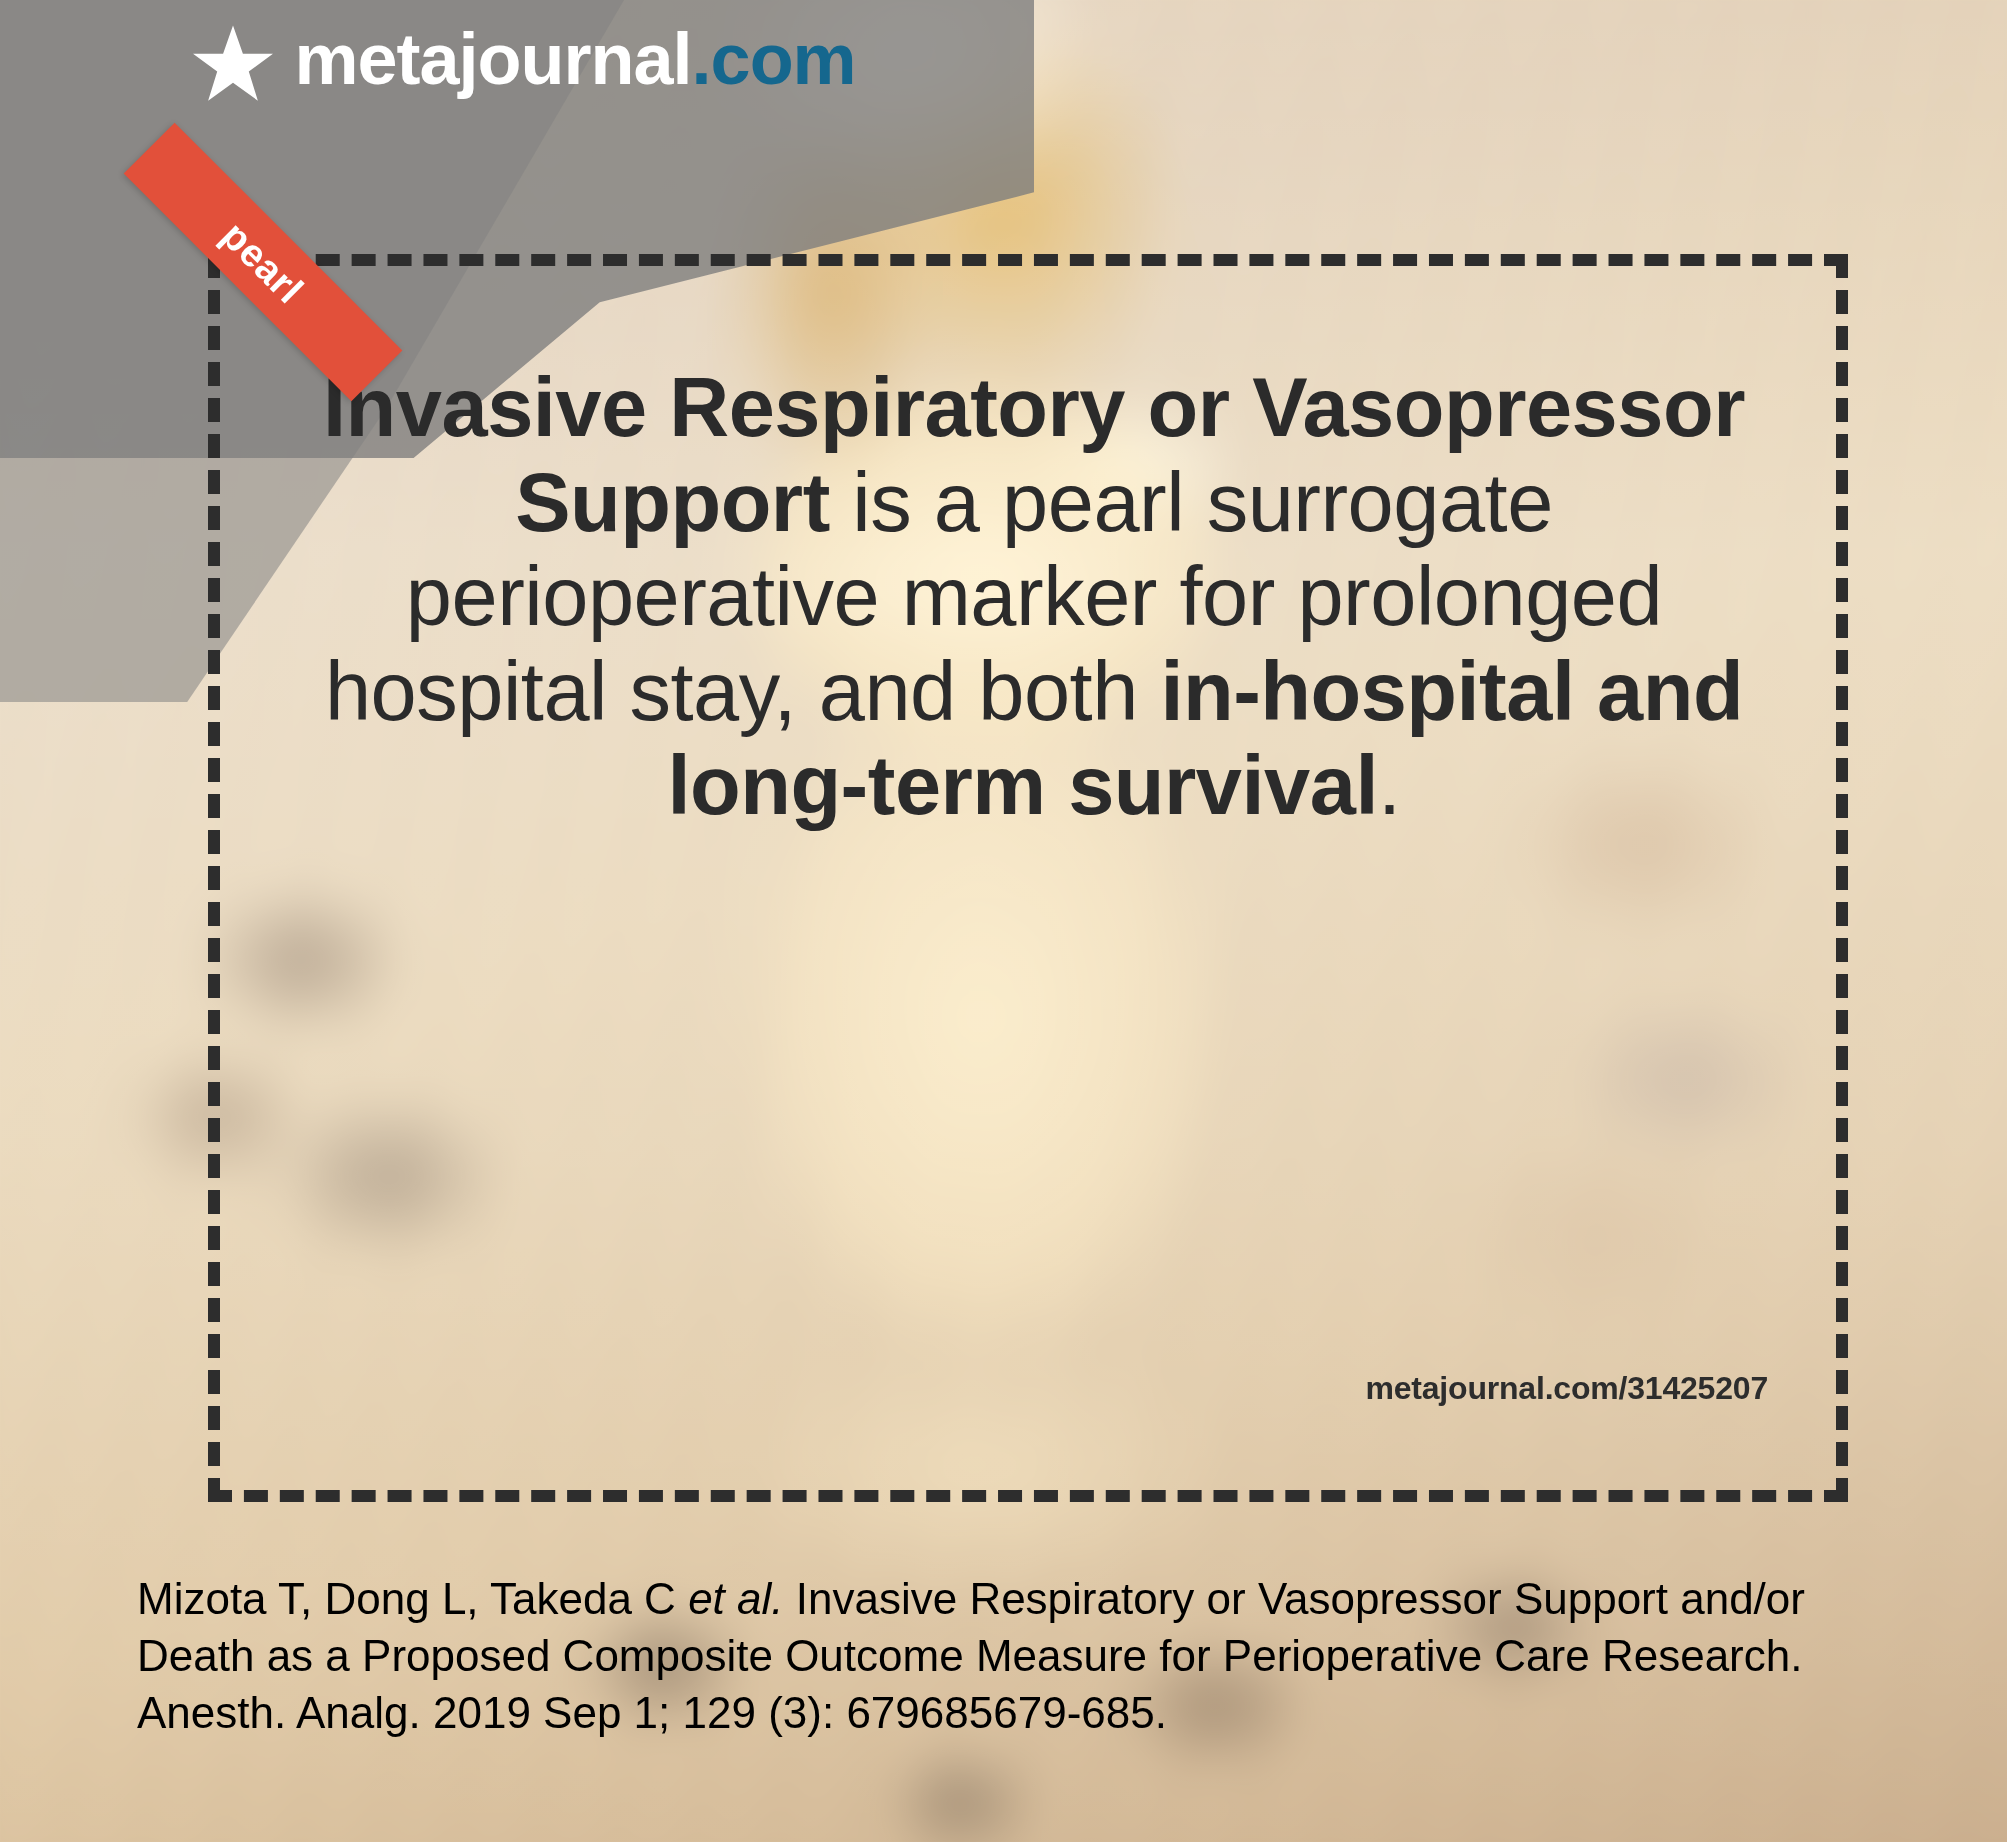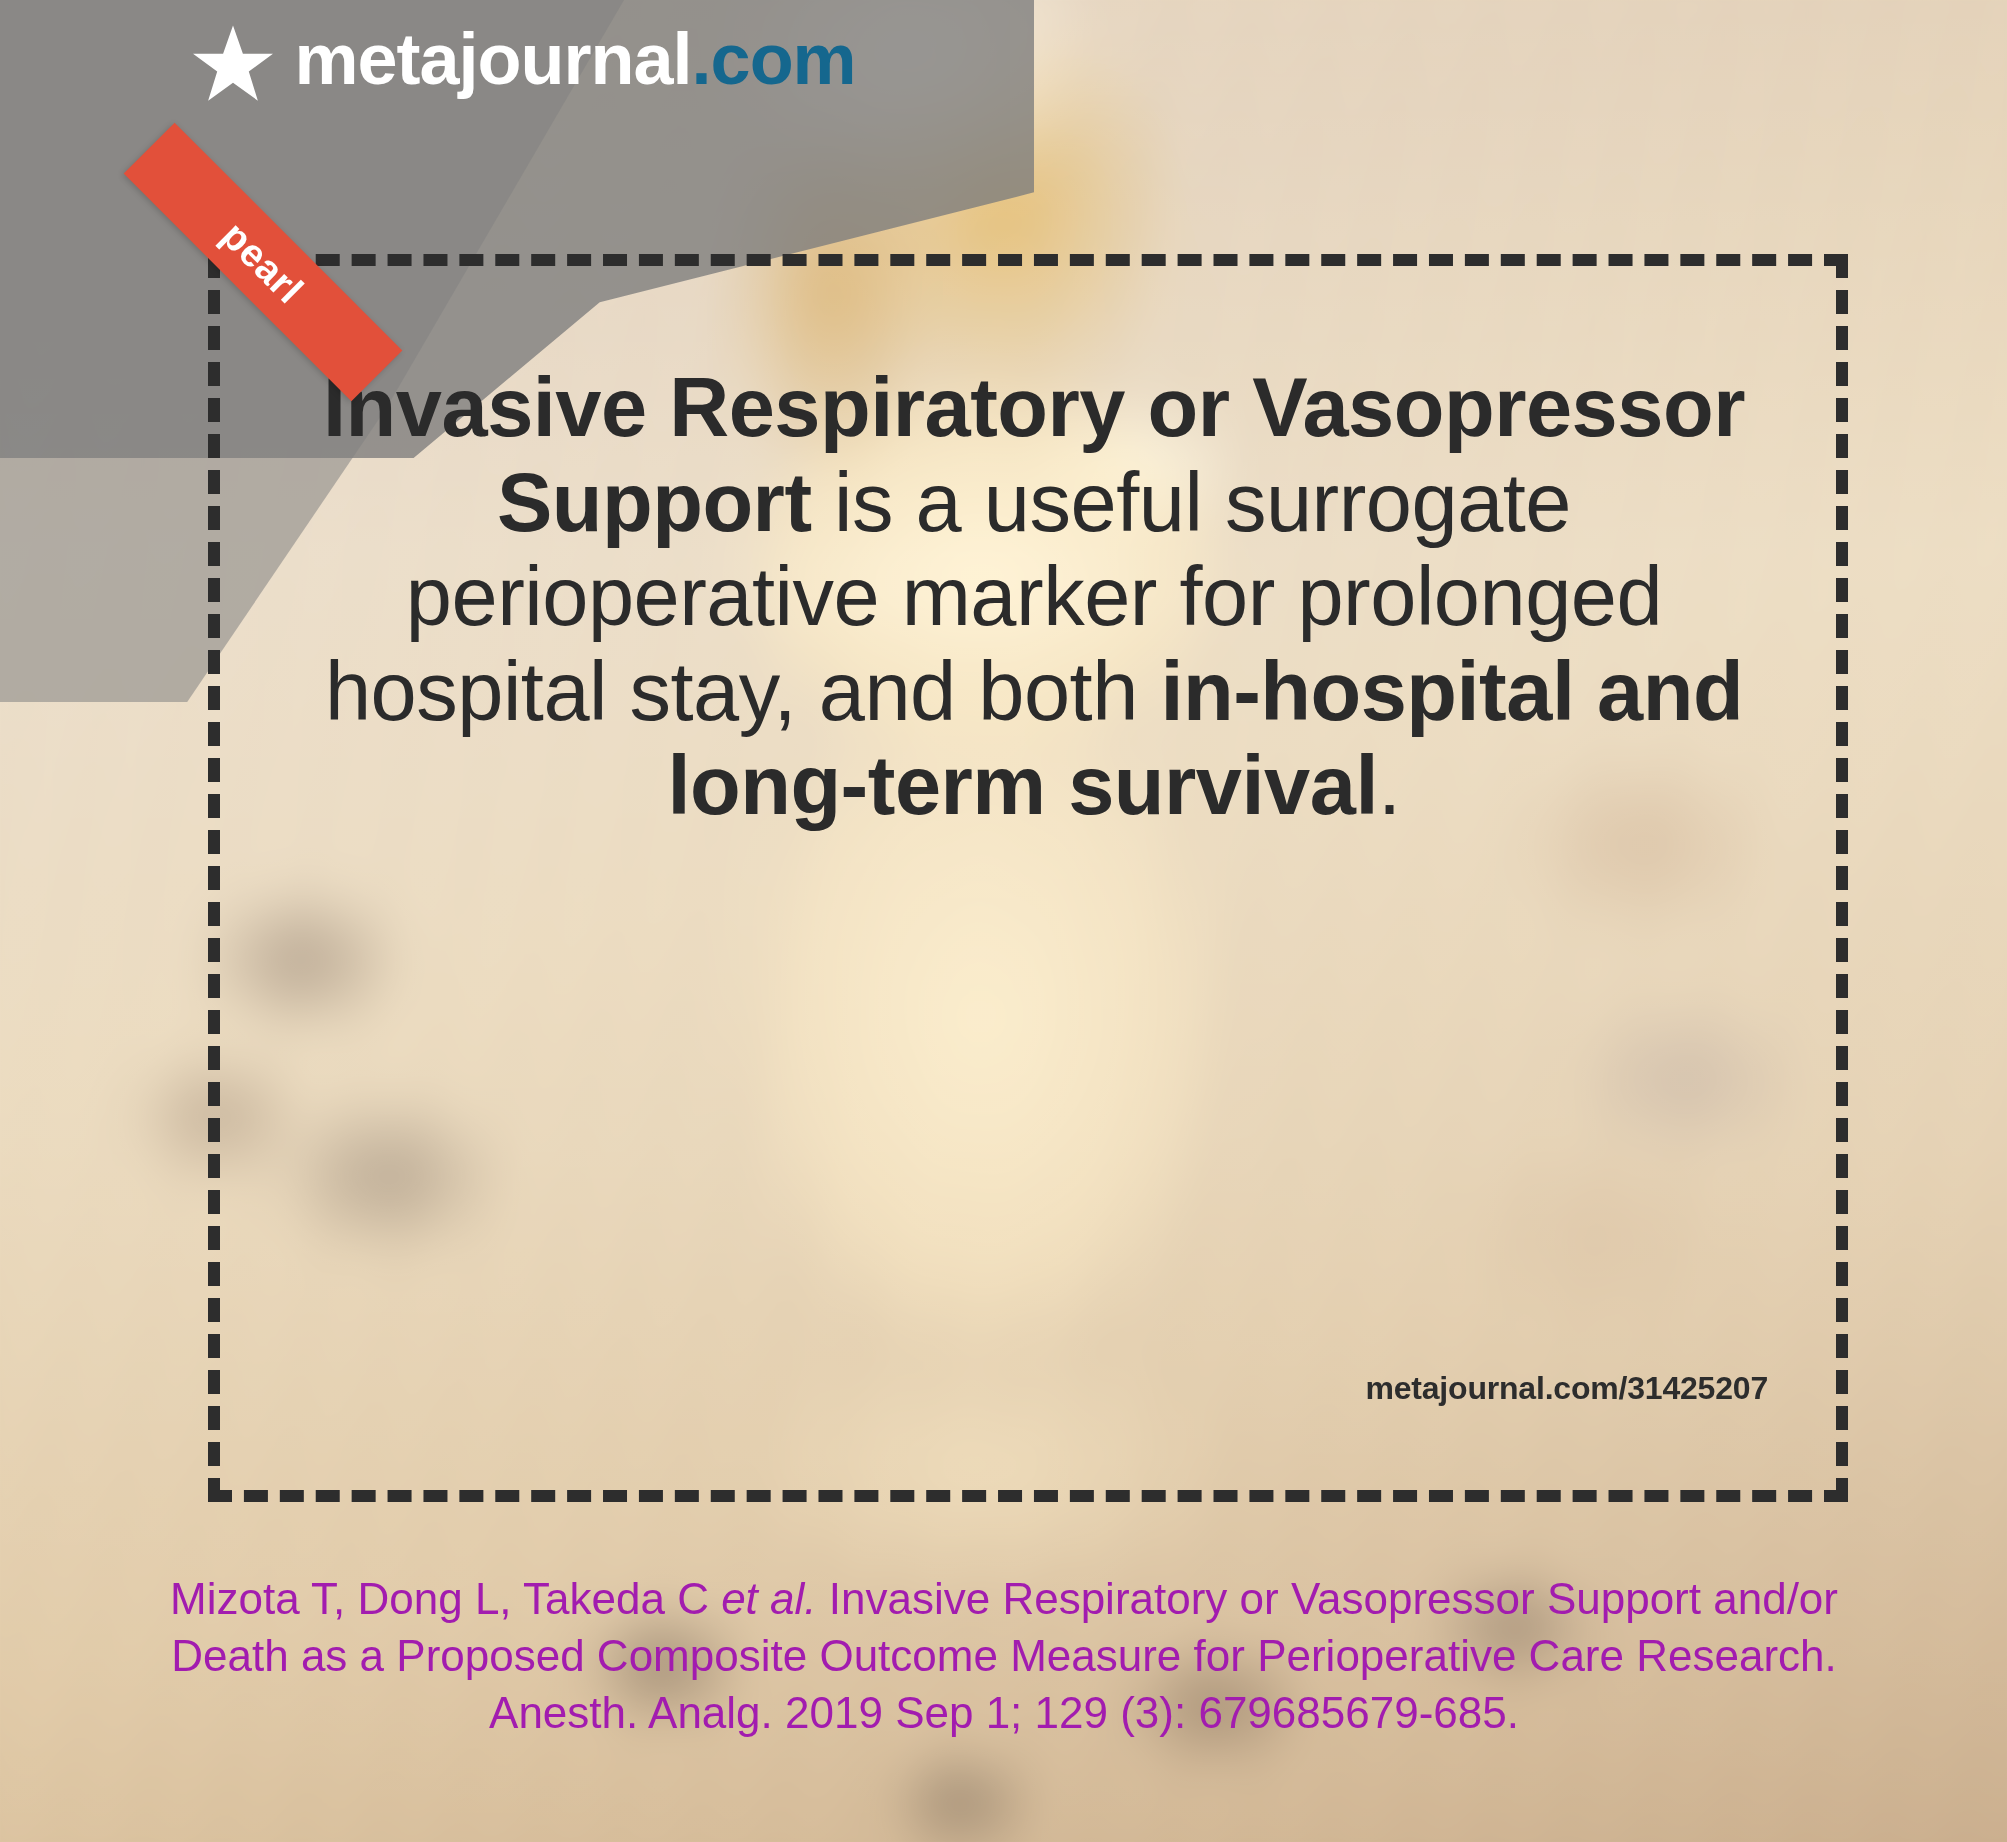--- a/index.html
+++ b/index.html
@@ -154,24 +154,24 @@
     color:#2d2d2d;
     letter-spacing:-0.2px;
     z-index:7;
   }
 
   
   #citation {
     position:absolute;
     left:137px; top:1570px;
     width:1734px;
-    text-align:center;
+    text-align:left;
     font-size:44px;
     line-height:1.30;
-    color:#a21caf;
+    color:#000000;
     z-index:7;
   }
   #citation .it { font-style:italic; }
 </style>
 </head>
 <body>
 
 <div id="card">
 
   <div class="bg-photo"></div>
@@ -189,20 +189,20 @@
       <span class="wm-name">metajournal</span><span class="wm-tld">.com</span>
     </span>
   </div>
 
   <div id="dashed-box"></div>
 
   <div id="pearl-ribbon">
     <span class="pearl-label">pearl</span>
   </div>
 
-  <div id="quote"><span class="b">Invasive Respiratory or Vasopressor Support</span><span class="n"> is a useful surrogate perioperative marker for prolonged hospital stay, and both </span><span class="b">in-hospital and long-term survival</span><span class="n">.</span></div>
+  <div id="quote"><span class="b">Invasive Respiratory or Vasopressor Support</span><span class="n"> is a pearl surrogate perioperative marker for prolonged hospital stay, and both </span><span class="b">in-hospital and long-term survival</span><span class="n">.</span></div>
 
   <div id="permalink">metajournal.com/31425207</div>
 
   <div id="citation"><span>Mizota T, Dong L, Takeda C </span><span class="it">et al.</span><span> Invasive Respiratory or Vasopressor Support and/or Death as a Proposed Composite Outcome Measure for Perioperative Care Research. Anesth. Analg. 2019 Sep 1; 129 (3): 679685679-685.</span></div>
 
 </div>
 
 
 </body></html>

